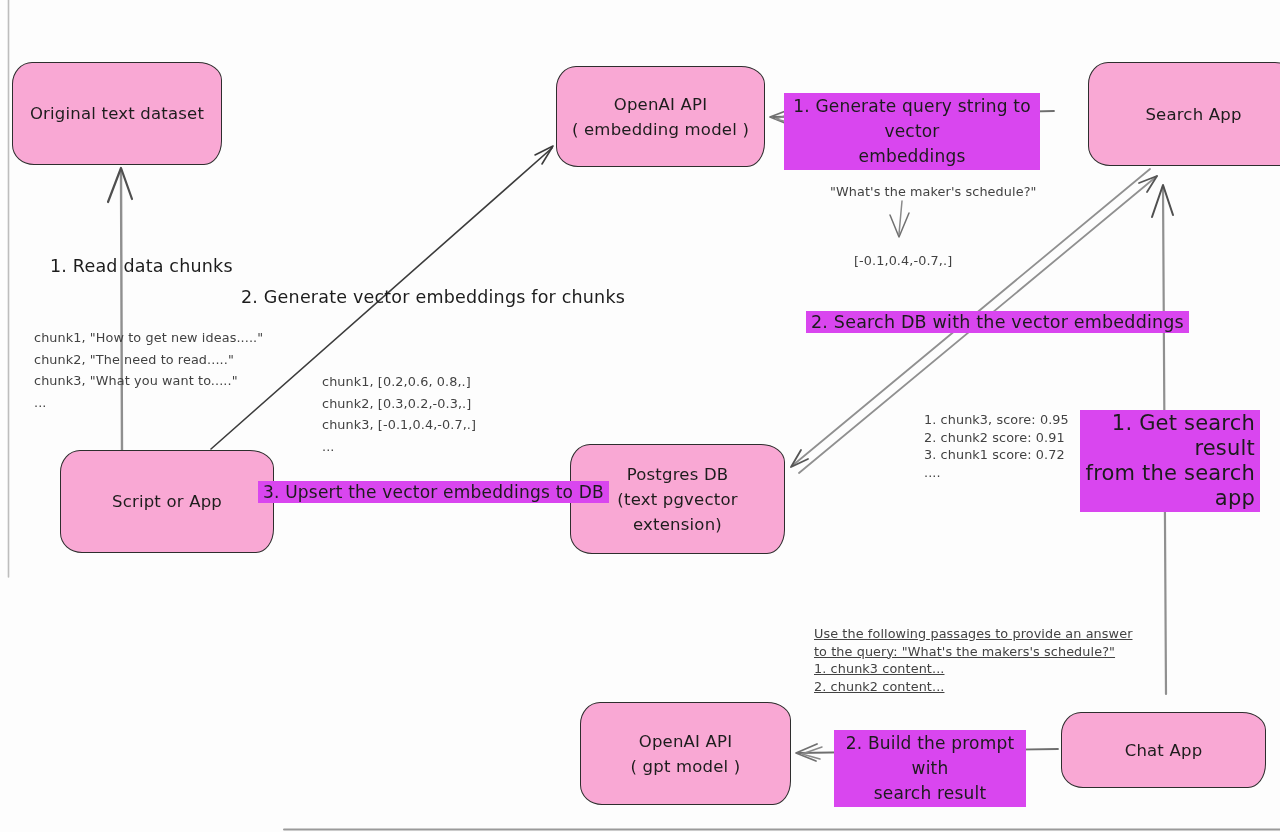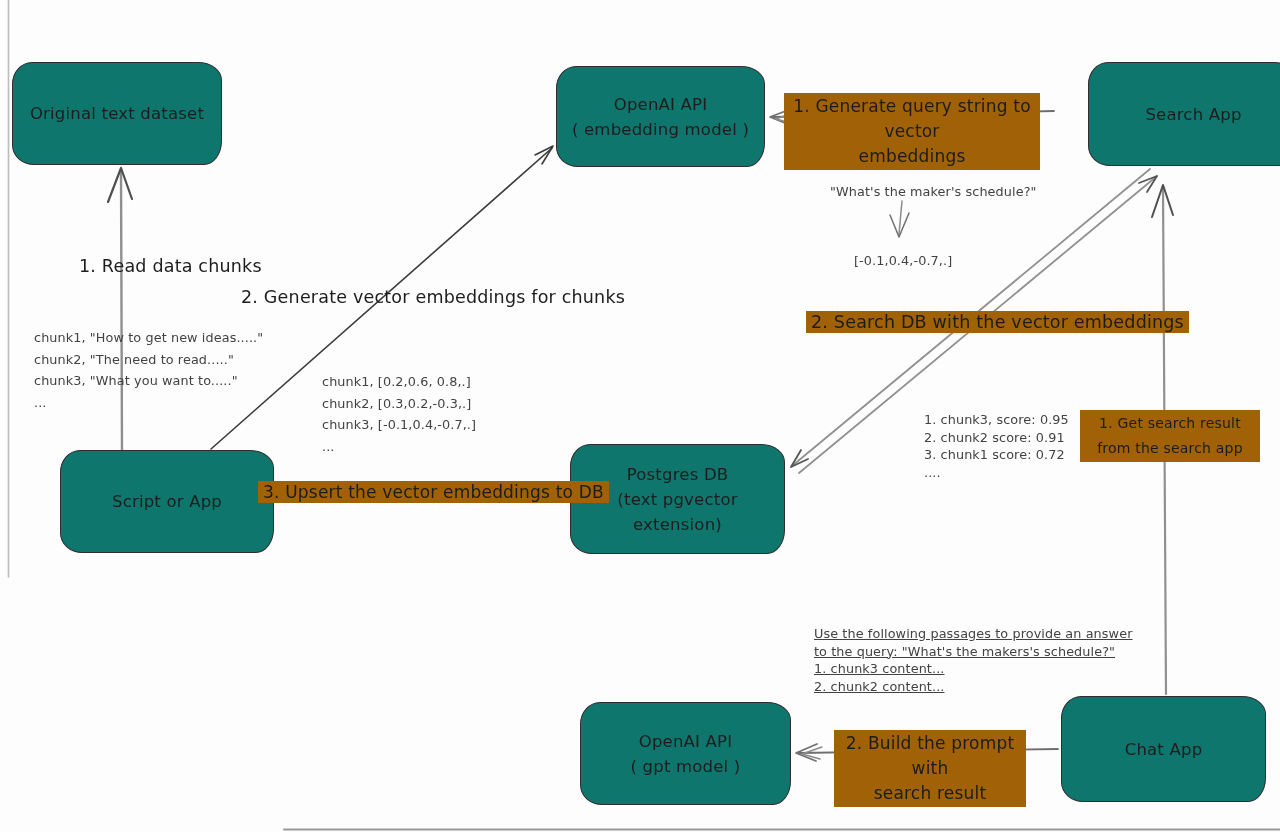--- a/index.html
+++ b/index.html
@@ -5,35 +5,35 @@
   html,body{margin:0;padding:0;background:#fdfdfd;}
   .stage{
     position:relative;width:1280px;height:832px;overflow:hidden;
     background:#fdfdfd;
     font-family:"DejaVu Sans",sans-serif;
     color:#1d1d1d;
   }
   .layer{position:absolute;left:0;top:0;}
   .node{
     position:absolute;
-    background:#0f766e;
+    background:#f9a8d4;
     border:1.7px solid #2e2e2e;
     border-radius:20px 24px 18px 22px / 22px 18px 24px 20px;
     display:flex;flex-direction:column;align-items:center;justify-content:center;
     text-align:center;
     font-size:16.5px;letter-spacing:.2px;line-height:25px;
     z-index:3;
     box-sizing:border-box;
   }
   .edge-label{
     position:absolute;z-index:4;
     font-size:17px;letter-spacing:.2px;color:#1c1c1c;
     white-space:nowrap;
   }
-  .edge-label.masked{background:#a16207;padding:1px 5px;}
+  .edge-label.masked{background:#d946ef;padding:1px 5px;}
   .edge-label.two-line{white-space:normal;text-align:center;line-height:25px;}
   .annotation{
     position:absolute;z-index:2;
     font-size:12.8px;color:#424242;line-height:21.5px;
     white-space:nowrap;letter-spacing:.1px;
   }
   .annotation.tight{line-height:17.5px;}
   svg line, svg polyline{fill:none;stroke-linecap:round;stroke-linejoin:round;}
 </style>
 </head>
@@ -113,38 +113,38 @@
   <div class="node" style="left:570px;top:444px;width:215px;height:110px;">
     <span>Postgres DB</span>
     <span>(text pgvector extension)</span>
   </div>
 
   <div class="node" style="left:580px;top:702px;width:211px;height:103px;">
     <span>OpenAI API</span>
     <span>( gpt model )</span>
   </div>
 
-  <div class="node" style="left:1061px;top:696px;width:205px;height:106px;">
+  <div class="node" style="left:1061px;top:712px;width:205px;height:76px;">
     <span>Chat App</span>
   </div>
 
-  <div class="edge-label" style="left:50px;top:256px;font-size:17.5px;margin-left:29px;">1. Read data chunks</div>
+  <div class="edge-label" style="left:50px;top:256px;font-size:17.5px;">1. Read data chunks</div>
 
   <div class="edge-label" style="left:241px;top:287px;font-size:17.5px;">2. Generate vector embeddings for chunks</div>
 
   <div class="edge-label masked" style="left:258px;top:481px;">3. Upsert the vector embeddings to DB</div>
 
   <div class="edge-label masked two-line" style="left:784px;top:93px;width:246px;">
     <span>1. Generate query string to vector</span><br>
     <span>embeddings</span>
   </div>
 
   <div class="edge-label masked" style="left:806px;top:311px;font-size:17.5px;">2. Search DB with the vector embeddings</div>
 
-  <div class="edge-label masked two-line" style="left:1080px;top:410px;width:170px;text-align:center;font-size:14px;">
+  <div class="edge-label masked two-line" style="left:1080px;top:410px;width:170px;text-align:right;font-size:21px;">
     <span>1. Get search result</span><br>
     <span>from the search app</span>
   </div>
 
   <div class="edge-label masked two-line" style="left:834px;top:730px;width:182px;">
     <span>2. Build the prompt with</span><br>
     <span>search result</span>
   </div>
 
   <div class="annotation" style="left:34px;top:327px;">

